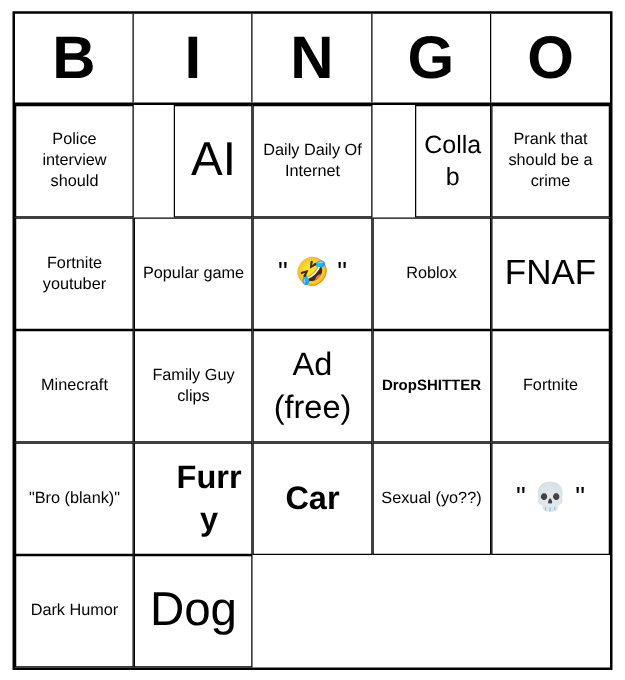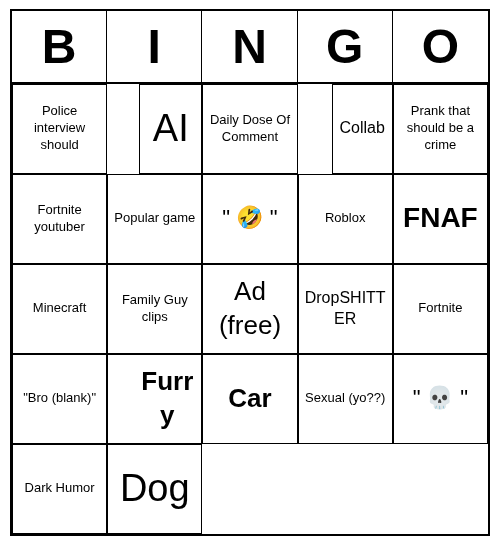--- a/index.html
+++ b/index.html
@@ -56,32 +56,32 @@
   <div class="bingo-header">
     <div class="bingo-letter">B</div>
     <div class="bingo-letter">I</div>
     <div class="bingo-letter">N</div>
     <div class="bingo-letter">G</div>
     <div class="bingo-letter">O</div>
   </div>
   <div class="bingo-grid" id="bingo-grid">
   <div class="bingo-cell">Police interview should</div>
       <div class="bingo-cell" style="font-size: 38px; margin-left: 32px;">AI</div>
-      <div class="bingo-cell">Daily Dose Of Comment</div>
-      <div class="bingo-cell" style="font-size: 16px; margin-left: 34px;">Collab</div>
+      <div class="bingo-cell">Daily Daily Of Internet</div>
+      <div class="bingo-cell" style="font-size: 20px; margin-left: 34px;">Collab</div>
       <div class="bingo-cell">Prank that should be a crime</div>
       <div class="bingo-cell">Fortnite youtuber</div>
       <div class="bingo-cell">Popular game</div>
       <div class="bingo-cell" style="font-size: 22px;">" 🤣 "</div>
       <div class="bingo-cell">Roblox</div>
-      <div class="bingo-cell" style="font-size: 28px; font-weight: bold;">FNAF</div>
+      <div class="bingo-cell" style="font-size: 28px; font-weight: normal;">FNAF</div>
       <div class="bingo-cell">Minecraft</div>
       <div class="bingo-cell">Family Guy clips</div>
       <div class="bingo-cell" style="font-size: 26px; font-weight: normal;">Ad (free)</div>
-      <div class="bingo-cell" style="font-size: 16px; font-weight: normal;">DropSHITTER</div>
+      <div class="bingo-cell" style="font-size: 12px; font-weight: bold;">DropSHITTER</div>
       <div class="bingo-cell">Fortnite</div>
       <div class="bingo-cell">"Bro (blank)"</div>
       <div class="bingo-cell" style="font-size: 26px; font-weight: bold; padding-left: 29px;">Furry</div>
       <div class="bingo-cell" style="font-size: 26px; font-weight: bold;">Car</div>
       <div class="bingo-cell">Sexual (yo??)</div>
       <div class="bingo-cell" style="font-size: 22px;">" 💀 "</div>
       <div class="bingo-cell">Dark Humor</div>
       <div class="bingo-cell" style="font-size: 38px;">Dog</div>
     </div>
 </div>

